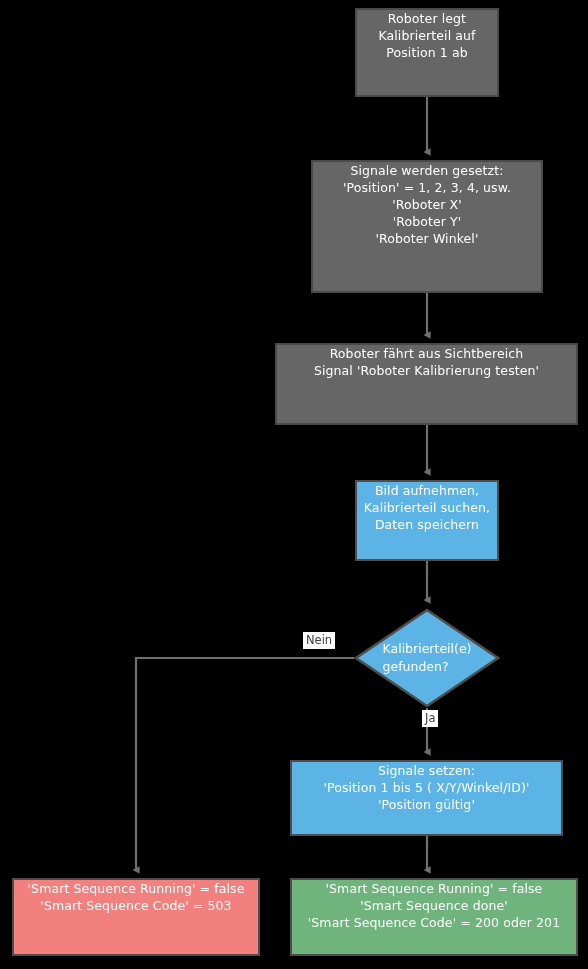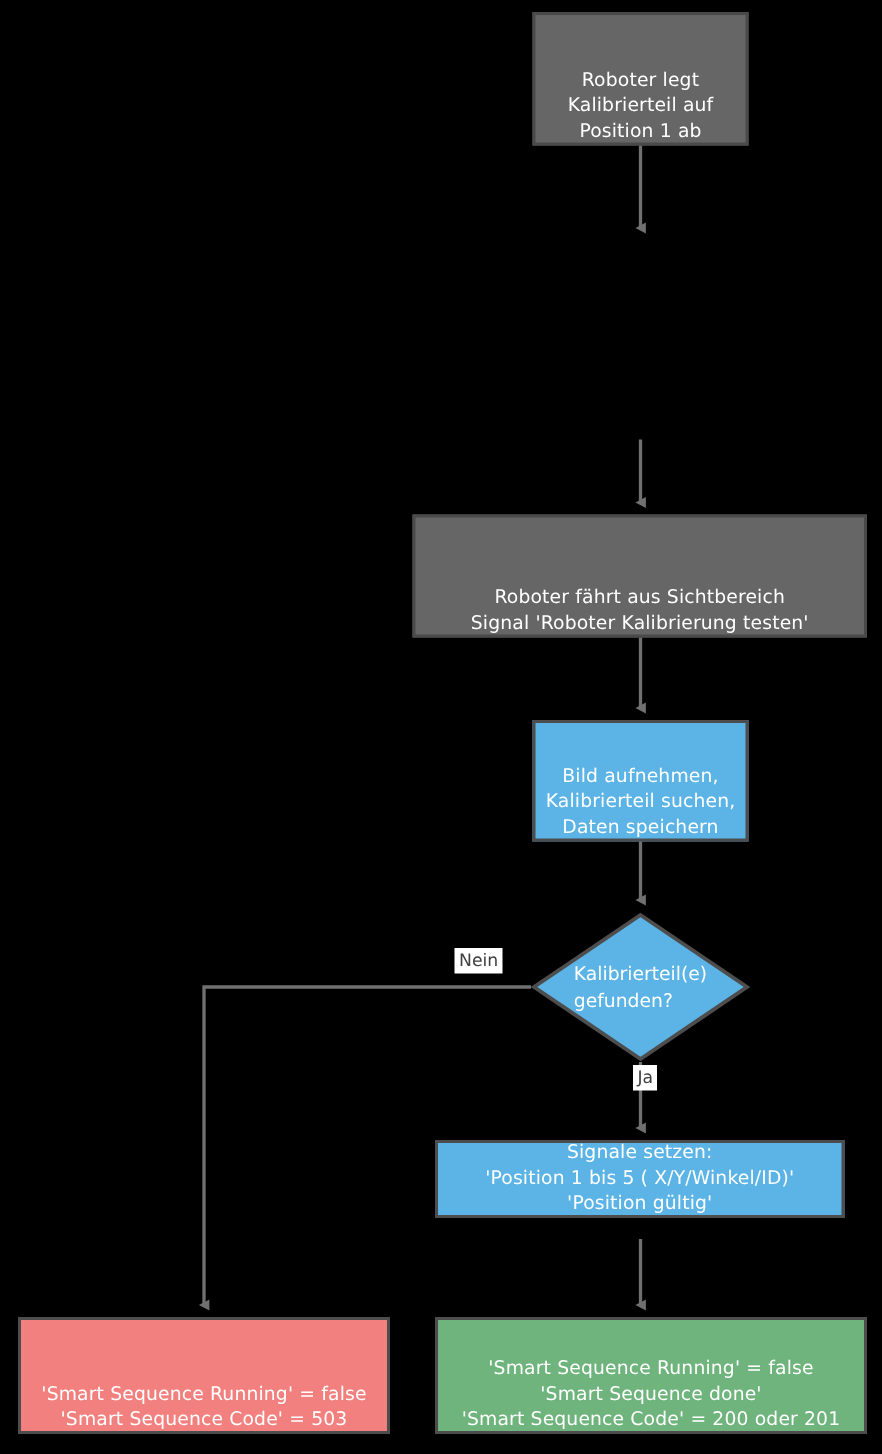--- a/index.html
+++ b/index.html
@@ -12,21 +12,21 @@
     width: 588px;
     height: 969px;
     background: #000000;
     overflow: hidden;
     font-family: "DejaVu Sans", "Liberation Sans", sans-serif;
   }
   .node {
     position: absolute;
     box-sizing: border-box;
     display: flex;
-    align-items: flex-end;
+    align-items: flex-start;
     justify-content: center;
     text-align: center;
     color: #ffffff;
     font-size: 12.5px;
     line-height: 17px;
     white-space: pre-line;
     border: 2px solid #4d4d4d;
     letter-spacing: 0.1px;
   }
   .node.process-gray {
@@ -113,41 +113,48 @@
 
     <path d="M354,658 L136,658 L136,870" stroke="#707070" stroke-width="2.2" fill="none" marker-end="url(#arrowhead)"></path>
   </svg>
 
   <div class="node process-gray" style="left:355px; top:8px; width:144px; height:89px;">
     <span>Roboter legt
 Kalibrierteil auf
 Position 1 ab</span>
   </div>
 
+  <div class="node process-gray" style="left:311px; top:160px; width:232px; height:133px;">
+    <span>Signale werden gesetzt:
+'Position' = 1, 2, 3, 4, usw.
+'Roboter X'
+'Roboter Y'
+'Roboter Winkel'</span>
+  </div>
 
   <div class="node process-blue" style="left:355px; top:480px; width:144px; height:81px;">
     <span>Bild aufnehmen,
 Kalibrierteil suchen,
 Daten speichern</span>
   </div>
 
   <div class="node process-gray" style="left:275px; top:343px; width:303px; height:82px;">
     <span>Roboter fährt aus Sichtbereich
 Signal 'Roboter Kalibrierung testen'</span>
   </div>
 
   <div class="diamond-wrap" style="left:354px; top:608px; width:146px; height:100px;">
     <svg width="146" height="100" viewBox="0 0 146 100">
       <polygon points="73,2 144,50 73,98 2,50" fill="#5bb4e5" stroke="#4d4d4d" stroke-width="2.6"></polygon>
     </svg>
     <div class="diamond-label">Kalibrierteil(e)
 gefunden?</div>
   </div>
 
-  <div class="node process-blue" style="left:290px; top:760px; width:273px; height:52px;">
+  <div class="node process-blue" style="left:290px; top:760px; width:273px; height:76px;">
     <span>Signale setzen:
 'Position 1 bis 5 ( X/Y/Winkel/ID)'
 'Position gültig'</span>
   </div>
 
   <div class="node terminal-red" style="left:12px; top:878px; width:248px; height:78px;">
     <span>'Smart Sequence Running' = false
 'Smart Sequence Code' = 503</span>
   </div>
 

